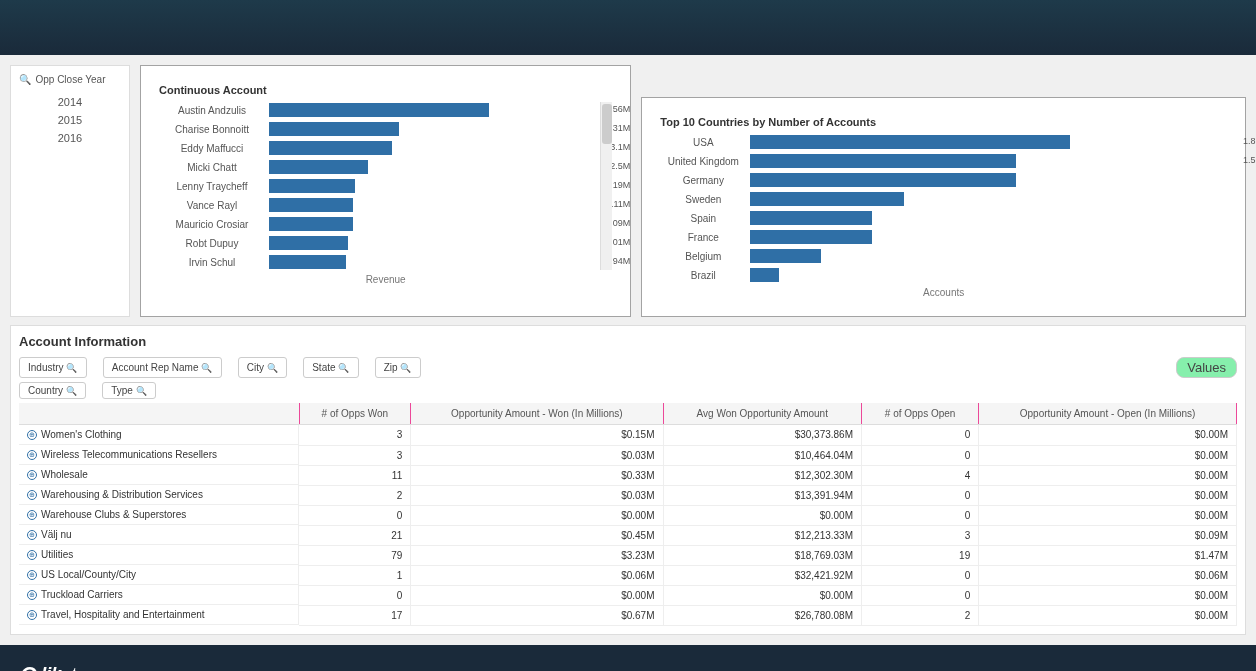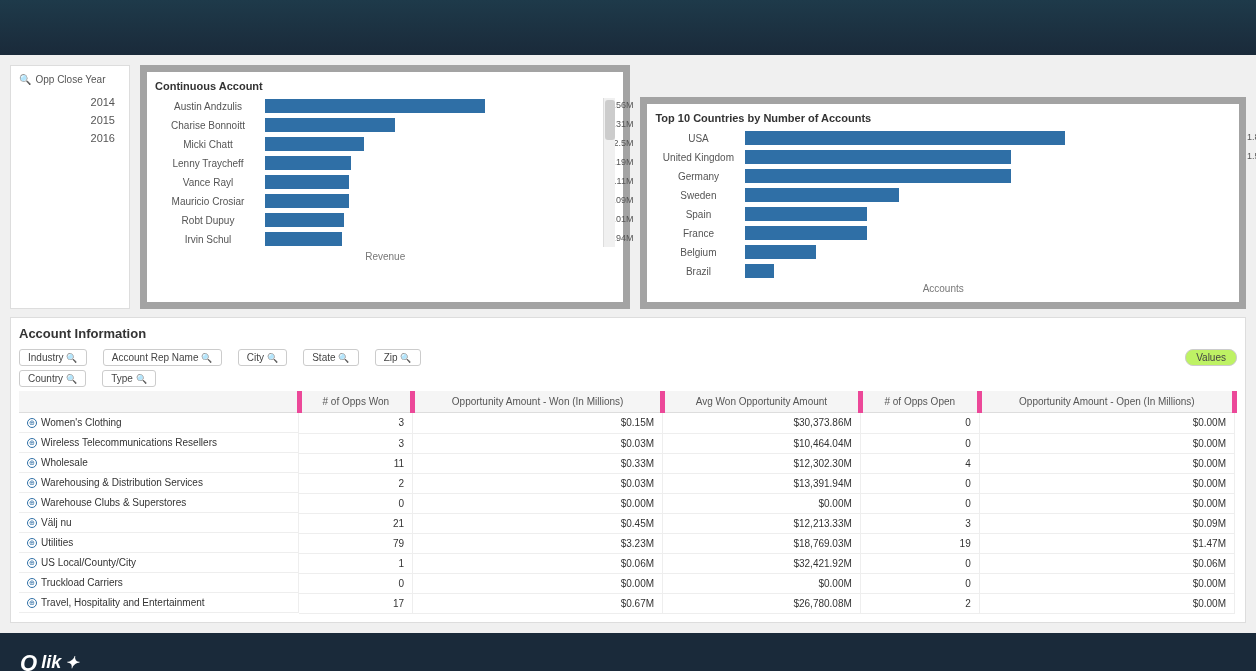--- a/index.html
+++ b/index.html
@@ -23,22 +23,22 @@
       flex-direction: column;
       gap: 8px;
     }
     .charts-row {
       display: flex;
       gap: 10px;
       background: #f0f0f0;
     }
     .chart-panel {
       background: #fff;
-      border: 7px solid #a3a3a3;
-      padding: 8px;
+      border: 1px solid #a3a3a3;
+      padding: 18px;
       flex: 1;
     }
     .chart-title {
       font-size: 11px;
       font-weight: bold;
       color: #333;
       margin-bottom: 6px;
     }
     .opp-close-year {
       background: #fff;
@@ -53,21 +53,21 @@
       margin-bottom: 8px;
       display: flex;
       align-items: center;
       gap: 4px;
     }
     .year-item {
       font-size: 11px;
       color: #555;
       padding: 3px 6px;
       cursor: pointer;
-      text-align: right;
+      text-align: center;
     }
     .bar-row {
       display: flex;
       align-items: center;
       margin-bottom: 3px;
       height: 16px;
     }
     .bar-label {
       width: 110px;
       text-align: center;
@@ -136,36 +136,36 @@
       gap: 3px;
     }
     .filter-chip .search-icon {
       font-size: 9px;
       color: #888;
     }
     .values-btn {
       border: 1px solid #ccc;
       border-radius: 8px;
       padding: 2px 10px;
-      font-size: 10px;
+      font-size: 13px;
       color: #444;
       cursor: pointer;
-      background: #bef264;
+      background: #86efac;
     }
 
     
     .data-table {
       width: 100%;
       border-collapse: collapse;
       font-size: 10px;
     }
     .data-table th {
       background: #f5f5f5;
       border-bottom: 1px solid #ddd;
-      border-right: 5px solid #ec4899;
+      border-right: 1px solid #ec4899;
       padding: 5px 8px;
       text-align: center;
       color: #555;
       font-weight: normal;
       white-space: nowrap;
     }
     .data-table th:first-child {
       text-align: left;
       width: 280px;
     }
@@ -268,20 +268,27 @@
     <div class="bar-wrap">
       <div class="bar-fill" style="width:220px;"></div>
       <div class="bar-value">5.56M</div>
     </div>
   </div>
             <div class="bar-row">
     <div class="bar-label">Charise Bonnoitt</div>
     <div class="bar-wrap">
       <div class="bar-fill" style="width:129.8px;"></div>
       <div class="bar-value">3.31M</div>
+    </div>
+  </div>
+            <div class="bar-row">
+    <div class="bar-label">Eddy Maffucci</div>
+    <div class="bar-wrap">
+      <div class="bar-fill" style="width:123.2px;"></div>
+      <div class="bar-value">3.1M</div>
     </div>
   </div>
             <div class="bar-row">
     <div class="bar-label">Micki Chatt</div>
     <div class="bar-wrap">
       <div class="bar-fill" style="width:99px;"></div>
       <div class="bar-value">2.5M</div>
     </div>
   </div>
             <div class="bar-row">

